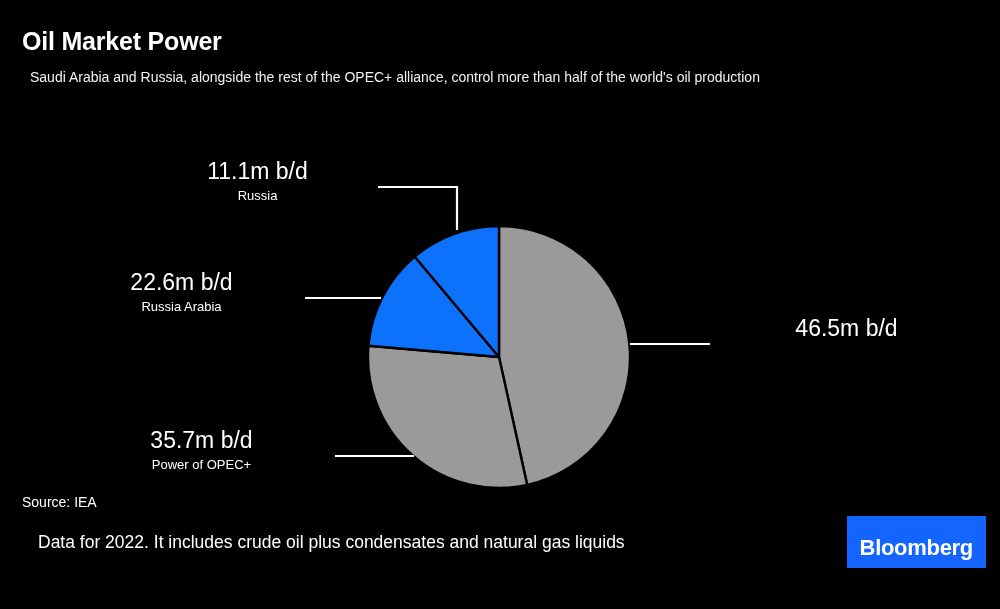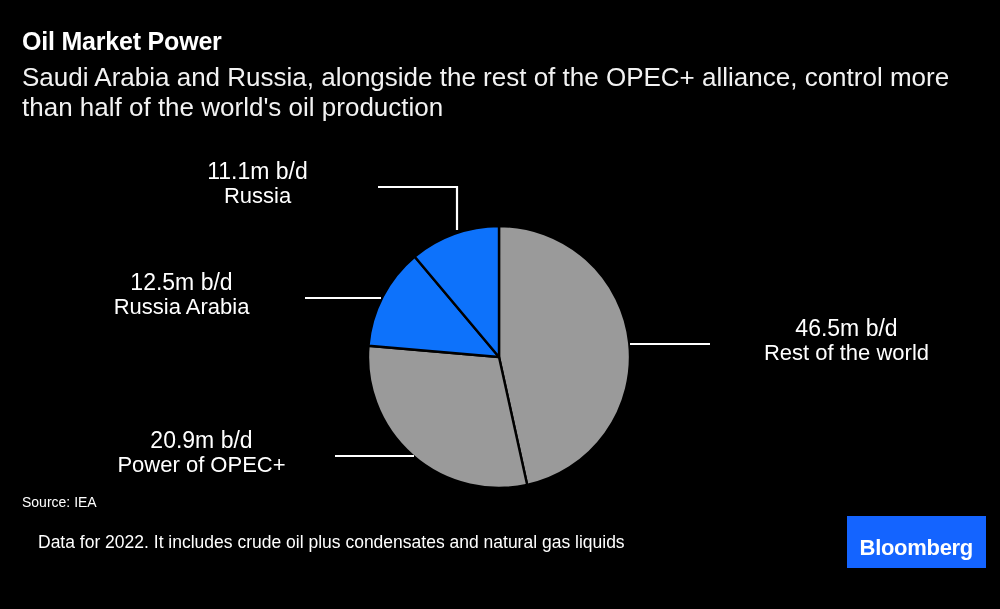--- a/index.html
+++ b/index.html
@@ -34,25 +34,25 @@
   .chart-title {
     font-size: 25px;
     font-weight: bold;
     line-height: 30px;
     letter-spacing: -0.2px;
     color: #ffffff;
     margin: 0;
     white-space: nowrap;
   }
   .chart-subtitle {
-    font-size: 26px;
+    font-size: 14px;
     font-weight: normal;
     line-height: 30px;
     color: #f2f2f2;
-    margin: 6px 0 0 0;
+    margin: 6px 0 0 8px;
     max-width: 930px;
   }
 
   
   .plot-area {
     position: absolute;
     left: 0;
     top: 0;
     width: 1000px;
     height: 609px;
@@ -66,21 +66,21 @@
   .callout {
     position: absolute;
   }
   .callout .callout-value {
     font-size: 23px;
     line-height: 27px;
     color: #ffffff;
     white-space: nowrap;
   }
   .callout .callout-name {
-    font-size: 22px;
+    font-size: 13px;
     line-height: 22px;
     color: #ffffff;
     white-space: nowrap;
   }
   .callout.align-right { text-align: center; }
   .callout.align-left  { text-align: center; }
 
   #callout-russia {
     left: 140px;
     top: 158px;
@@ -166,32 +166,31 @@
       </g>
     </svg>
   </div>
 
   <div class="callout align-right" id="callout-russia">
     <div class="callout-value">11.1m b/d</div>
     <div class="callout-name">Russia</div>
   </div>
 
   <div class="callout align-right" id="callout-saudi">
-    <div class="callout-value">12.5m b/d</div>
+    <div class="callout-value">22.6m b/d</div>
     <div class="callout-name">Russia Arabia</div>
   </div>
 
   <div class="callout align-right" id="callout-opec">
-    <div class="callout-value">20.9m b/d</div>
+    <div class="callout-value">35.7m b/d</div>
     <div class="callout-name">Power of OPEC+</div>
   </div>
 
   <div class="callout align-left" id="callout-world">
     <div class="callout-value">46.5m b/d</div>
-    <div class="callout-name">Rest of the world</div>
   </div>
 
   <div class="footer-block">
     <p class="source-line">Source: IEA</p>
     <p class="note-line">Data for 2022. It includes crude oil plus condensates and natural gas liquids</p>
   </div>
 
   <div class="brand-badge">Bloomberg</div>
 
 </div>

